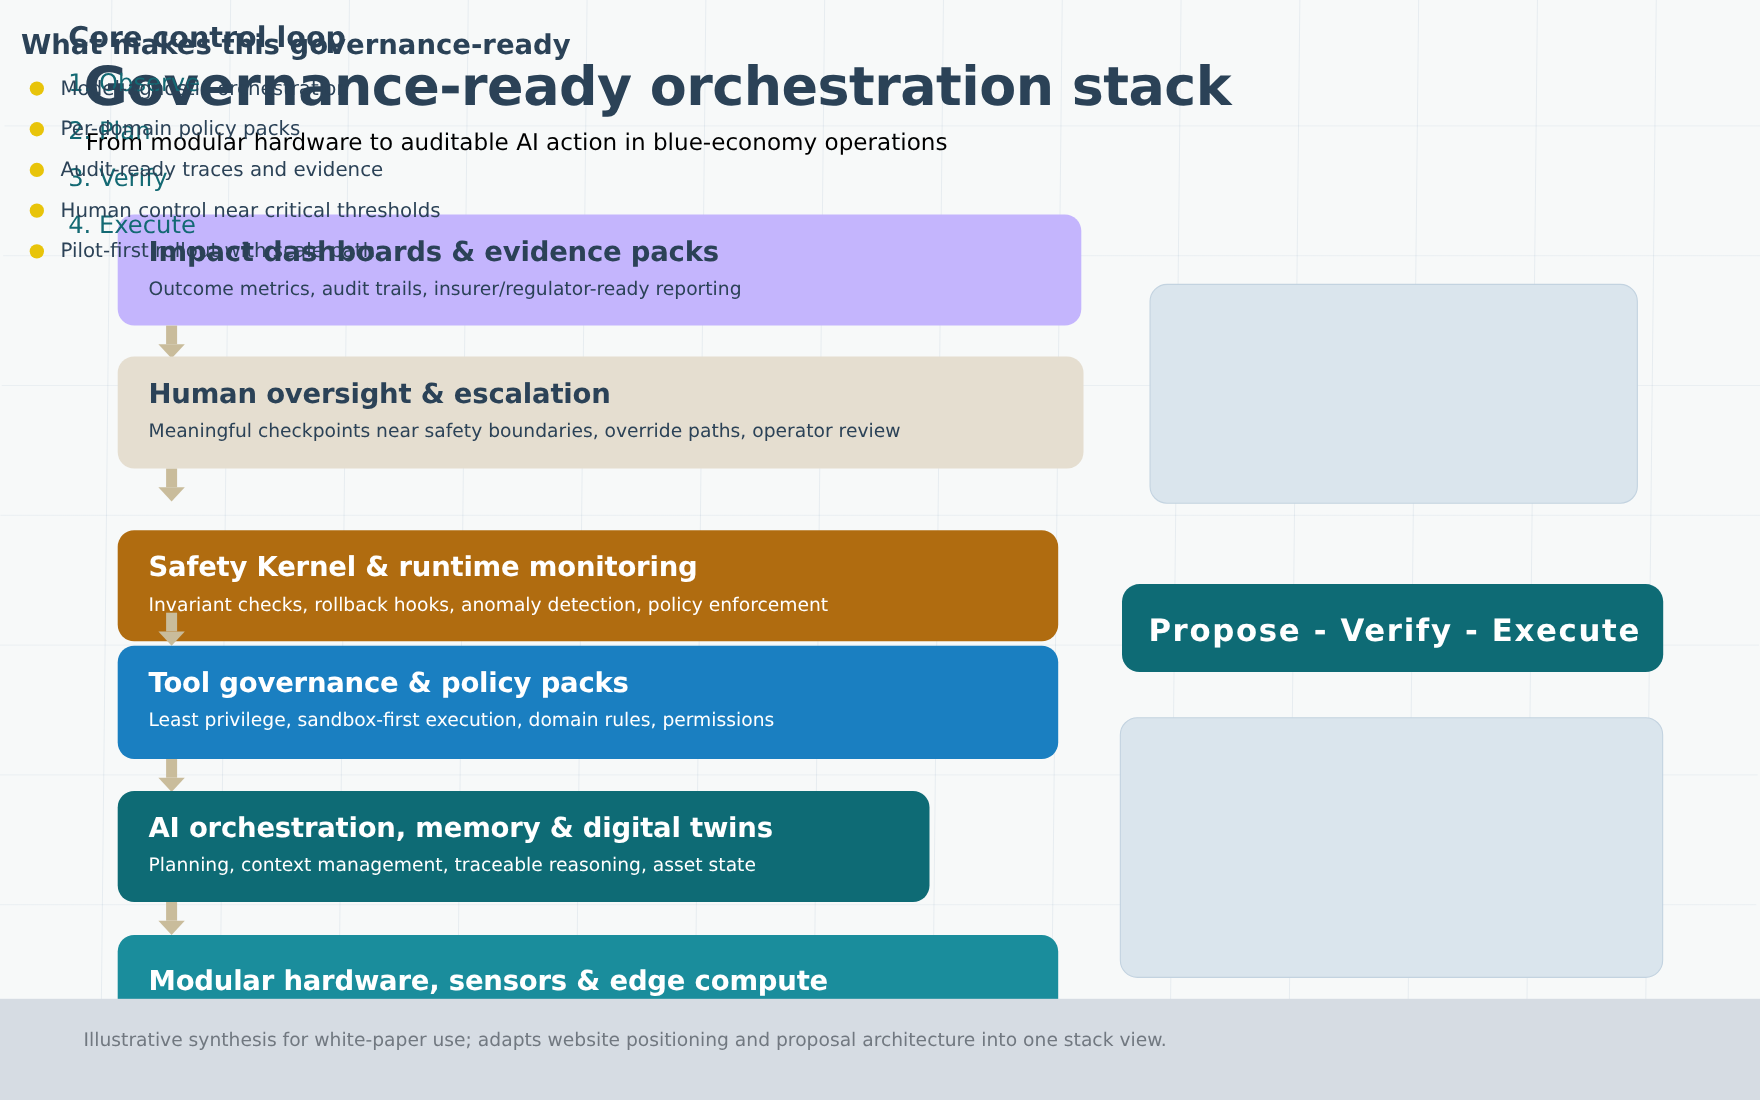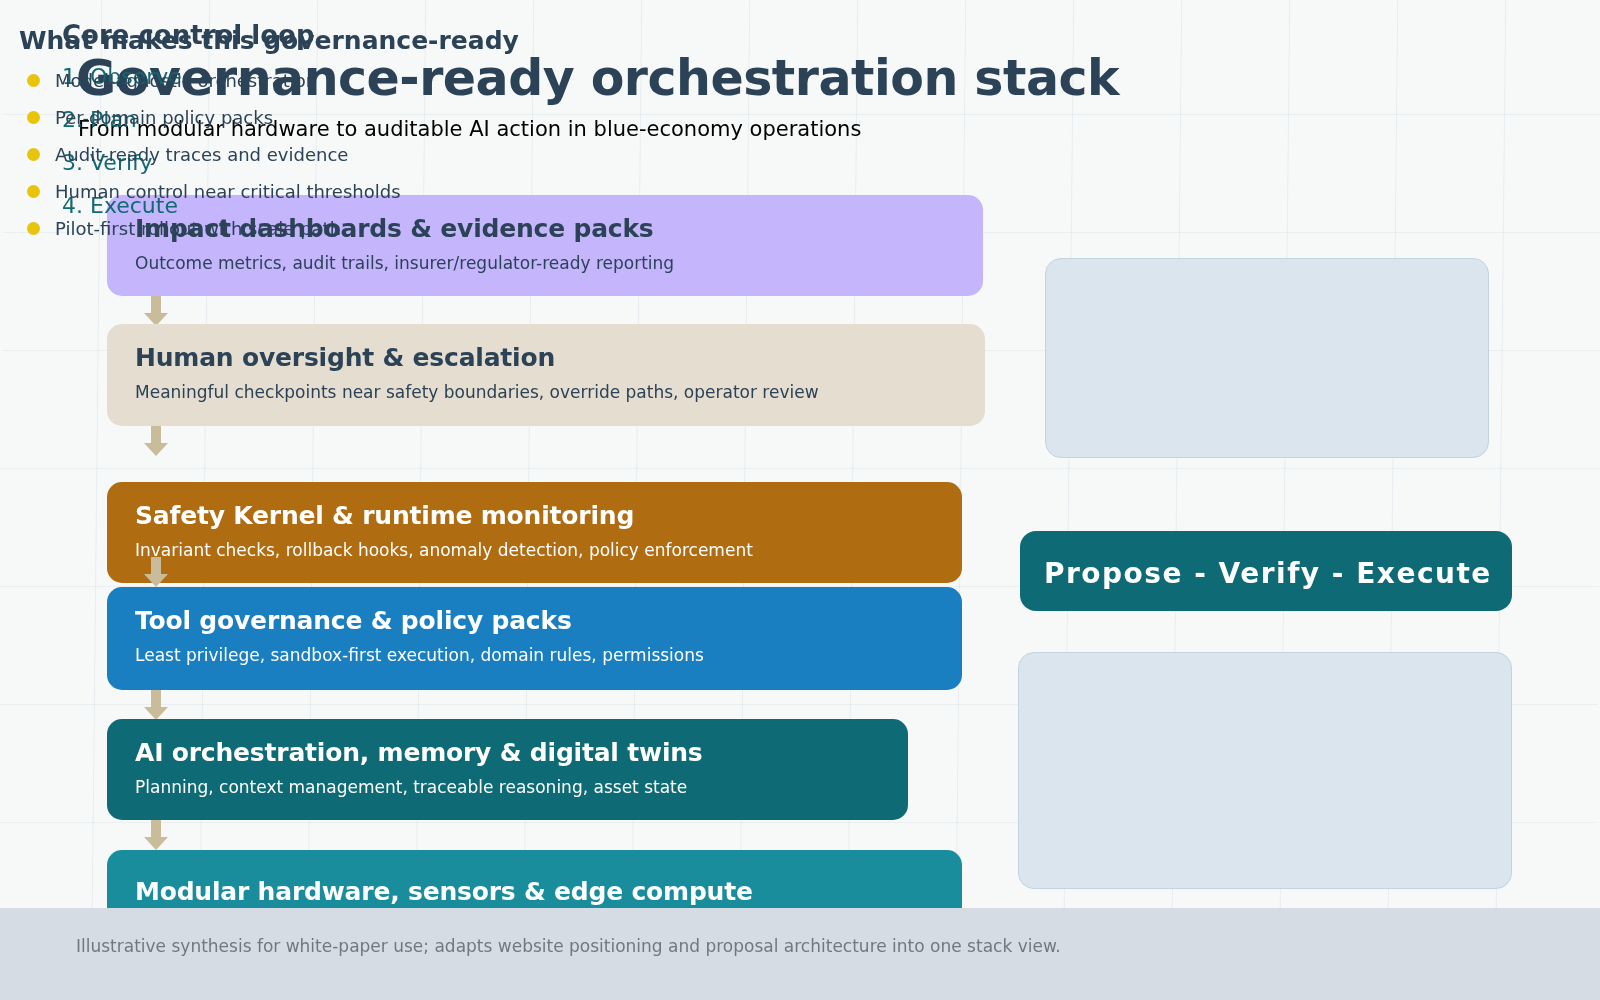--- a/index.html
+++ b/index.html
@@ -262,21 +262,21 @@
       </div>
 
     <div class="layer" style="top: 392px; width: 855px; height: 103px; background: rgb(26, 127, 193); color: rgb(255, 255, 255);">
       <div class="layer-title">Tool governance &amp; policy packs</div>
       <div class="layer-sub">Least privilege, sandbox-first execution, domain rules, permissions</div>
     </div>
     <div class="arrow" style="top:495px;">
         <span style="background: rgb(201, 188, 155);"></span>
       </div>
 
-    <div class="layer" style="top: 524px; width: 801px; height: 101px; background: rgb(14, 107, 117); color: rgb(255, 255, 255);">
+    <div class="layer" style="top: 524px; width: 738px; height: 101px; background: rgb(14, 107, 117); color: rgb(255, 255, 255);">
       <div class="layer-title">AI orchestration, memory &amp; digital twins</div>
       <div class="layer-sub">Planning, context management, traceable reasoning, asset state</div>
     </div>
     <div class="arrow" style="top:625px;">
         <span style="background: rgb(201, 188, 155);"></span>
       </div>
 
     <div class="layer" style="top: 655px; width: 855px; height: 101px; padding-top: 28px; background: rgb(26, 141, 156); color: rgb(255, 255, 255);">
       <div class="layer-title">Modular hardware, sensors &amp; edge compute</div>
     </div>

